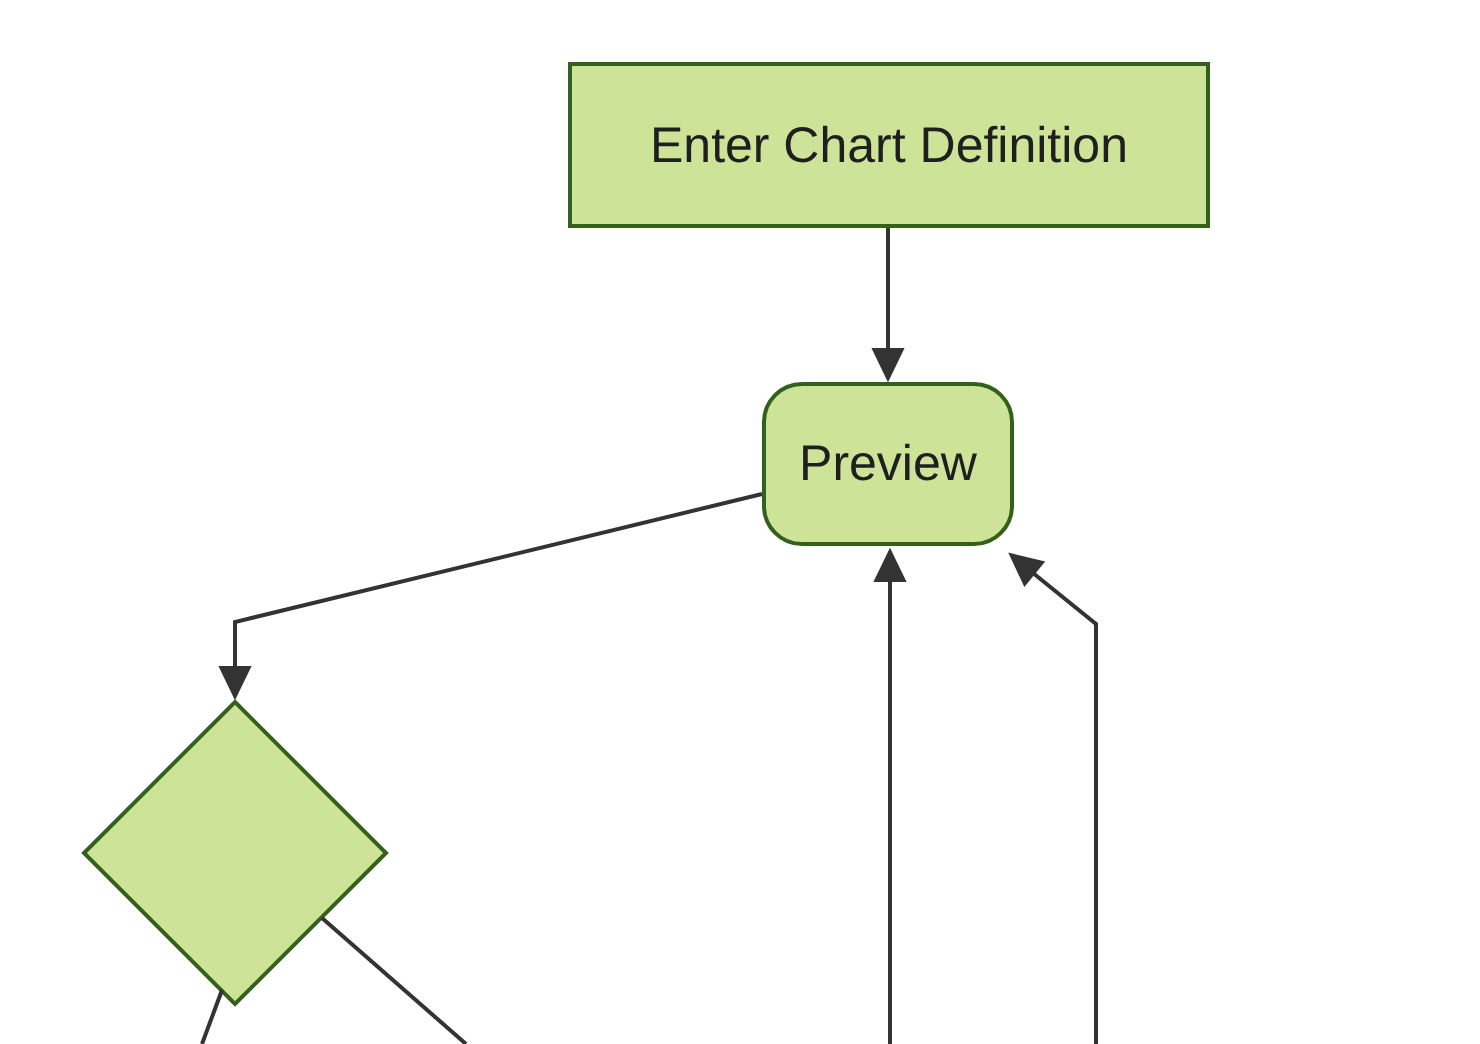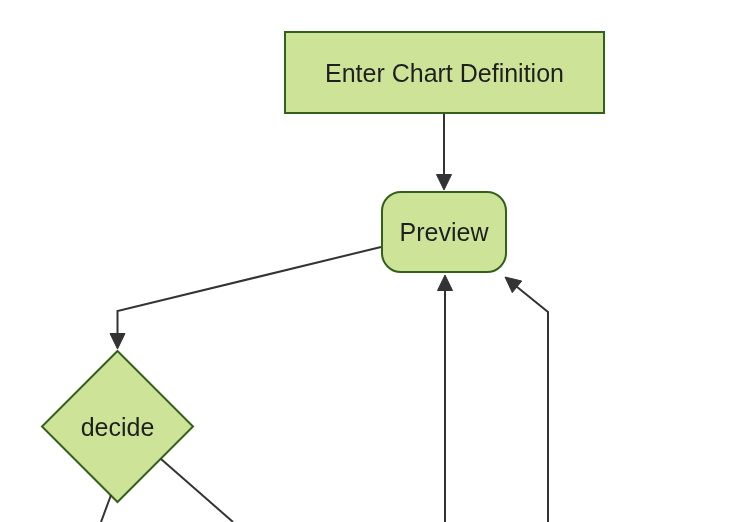--- a/index.html
+++ b/index.html
@@ -87,17 +87,14 @@
   </svg>
 
   <div class="node node-definition">
     <span>Enter Chart Definition</span>
   </div>
 
   <div class="node node-preview">
     <span>Preview</span>
   </div>
 
-  <div class="diamond-label">
-    <span>decide</span>
-  </div>
 
 </div>
 
 </body></html>

